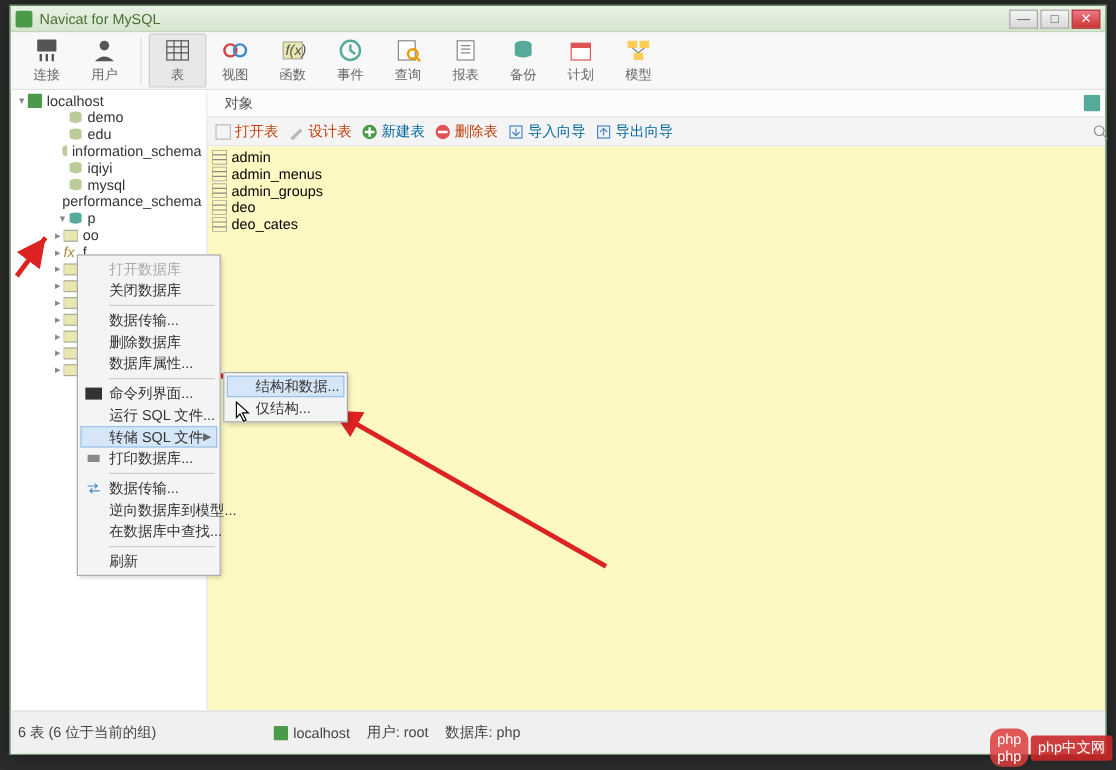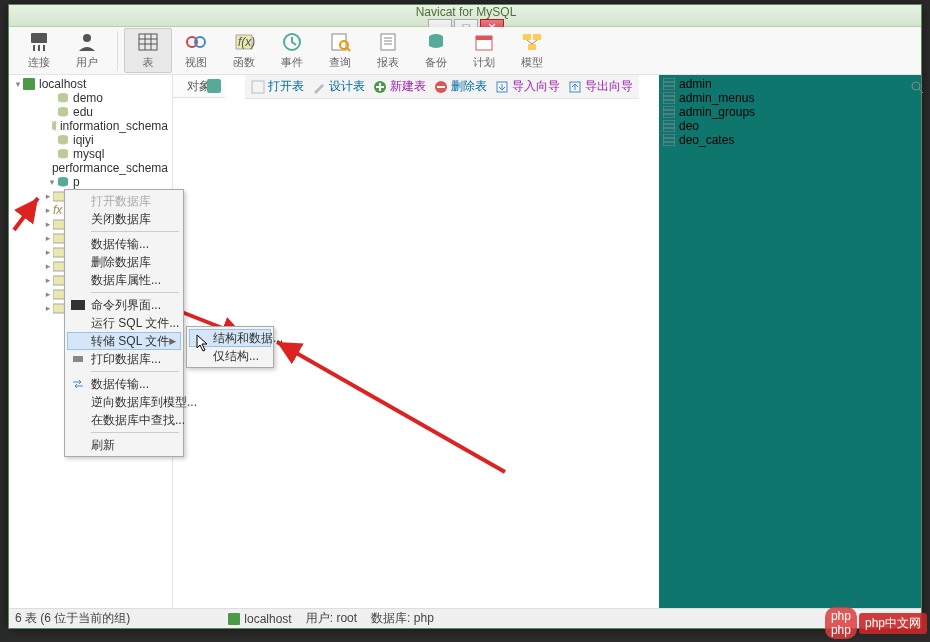--- a/index.html
+++ b/index.html
@@ -1,18 +1,18 @@
 <!DOCTYPE html>
 <html><head>
 <meta charset="utf-8">
 <style>
 * { margin: 0; padding: 0; box-sizing: border-box; font-family: "Microsoft YaHei", "Segoe UI", Tahoma, sans-serif; font-size: 12px; }
 body { width: 930px; height: 642px; background: #2b2b2b; overflow: hidden; position: relative; }
 .window { width: 914px; height: 625px; margin: 4px auto; background: #fff; border: 1px solid #5a8a5a; display: flex; flex-direction: column; box-shadow: 0 0 10px rgba(0,0,0,0.5); }
-.titlebar { height: 22px; background: linear-gradient(#e9f2e5, #d4e4cc); display: flex; align-items: center; padding: 0 4px; border-bottom: 1px solid #b5cfa8; flex-direction: column; }
+.titlebar { height: 22px; background: linear-gradient(#e9f2e5, #d4e4cc); display: flex; align-items: center; padding: 0 4px; border-bottom: 1px solid #b5cfa8; }
 .title-text { flex: 1; color: #4a7038; font-size: 12px; padding-left: 2px; }
 .win-icon { width: 14px; height: 14px; background: #4a9a4a; border-radius: 2px; margin-right: 4px; }
 .win-btns { display: flex; }
 .win-btn { width: 24px; height: 16px; margin-left: 2px; display: flex; align-items: center; justify-content: center; font-size: 11px; background: linear-gradient(#f5f5f5,#d8d8d8); border: 1px solid #aaa; color: #555; }
 .win-btn.close { background: linear-gradient(#e78,#c33); color: #fff; border-color: #a22; }
 .menubar { height: 20px; background: #f4f4f4; display: flex; align-items: center; padding: 0 4px; border-bottom: 1px solid #e0e0e0; }
 .menubar span { padding: 0 10px; color: #333; }
 .login { margin-left: auto; padding-right: 6px; color: #333; }
 .toolbar { height: 48px; background: #f8f8f8; display: flex; align-items: center; padding: 2px 6px; border-bottom: 1px solid #e3e3e3; }
 .tb-item { width: 48px; display: flex; flex-direction: column; align-items: center; gap: 2px; color: #555; cursor: pointer; }
@@ -21,31 +21,31 @@
 .tb-label { font-size: 11px; color: #666; }
 .sep { width: 1px; height: 40px; background: #ddd; margin: 0 6px; }
 .content { flex: 1; display: flex; overflow: hidden; }
 .sidebar { width: 164px; border-right: 1px solid #e3e3e3; overflow: hidden; background: #fff; position: relative; }
 .tree { padding: 2px 0; font-size: 12px; color: #333; }
 .tree-node { display: flex; align-items: center; height: 14px; padding: 0 4px; white-space: nowrap; }
 .indent1 { padding-left: 6px; margin-left: 32px; }
 .indent2 { padding-left: 34px; }
 .expander { width: 10px; display: inline-flex; justify-content: center; color: #888; font-size: 9px; }
 .db-icon { width: 12px; height: 12px; margin-right: 4px; }
-.main { flex: 1; display: flex; flex-direction: row; gap: 20px; }
+.main { flex: 1; display: flex; flex-direction: column; }
 .tabrow { height: 23px; background: #fcfcfc; border-bottom: 1px solid #e3e3e3; display: flex; align-items: center; padding: 0 4px; }
 .tabrow .tab { padding: 3px 10px; color: #555; }
 .subtoolbar { height: 24px; background: #f4f4f4; border-bottom: 1px solid #e3e3e3; display: flex; align-items: center; padding: 0 6px; gap: 8px; }
-.stb-item { display: flex; align-items: center; gap: 3px; color: #0369a1; cursor: pointer; }
-.stb-item.enabled { color: #a21caf; }
+.stb-item { display: flex; align-items: center; gap: 3px; color: #c2410c; cursor: pointer; }
+.stb-item.enabled { color: #0369a1; }
 .stb-ico { width: 14px; height: 14px; }
-.list { flex: 1; background: #0f766e; padding: 2px 0; }
+.list { flex: 1; background: #fef9c3; padding: 2px 0; }
 .list-row { display: flex; align-items: center; height: 14px; padding: 0 4px; }
 .tbl-ico { width: 12px; height: 12px; margin-right: 4px; }
-.statusbar { height: 20px; background: #f0f0f0; border-top: 1px solid #ddd; display: flex; align-items: center; padding: 0 6px; color: #444; gap: 14px; }
+.statusbar { height: 36px; background: #f0f0f0; border-top: 1px solid #ddd; display: flex; align-items: center; padding: 0 6px; color: #444; gap: 14px; }
 .status-left { padding-right: 10px; }
 
 
 .ctx-menu { position: absolute; background: #f4f4f4; border: 1px solid #aaa; box-shadow: 2px 2px 4px rgba(0,0,0,0.2); padding: 2px; z-index: 100; }
 .ctx-item { height: 18px; display: flex; align-items: center; padding: 0 18px 0 24px; color: #333; white-space: nowrap; position: relative; }
 .ctx-item.disabled { color: #aaa; }
 .ctx-item.highlight { background: #d4e6f7; border: 1px solid #99c2e8; padding: 0 17px 0 23px; }
 .ctx-sep { height: 1px; background: #ccc; margin: 3px 2px 3px 24px; }
 .ctx-icon { position: absolute; left: 4px; width: 14px; height: 14px; }
 .sub-arrow { margin-left: auto; font-size: 9px; color: #666; }
@@ -409,21 +409,21 @@
         <svg width="12" height="12">
           <rect width="12" height="12" fill="#4a9a4a" rx="1"></rect>
         </svg>
         <span>localhost</span>
       </span>
     <span><span>用户:</span> <span>root</span></span>
     <span><span>数据库:</span> <span>php</span></span>
   </div>
 </div>
 
-<div class="ctx-menu" style="left:64px; top:189px; width:120px;">
+<div class="ctx-menu" style="left:64px; top:212px; width:120px;">
   <div class="ctx-item disabled">打开数据库</div>
   <div class="ctx-item">关闭数据库</div>
   <div class="ctx-sep"></div>
   <div class="ctx-item">数据传输...</div>
   <div class="ctx-item">删除数据库</div>
   <div class="ctx-item">数据库属性...</div>
   <div class="ctx-sep"></div>
   <div class="ctx-item">
       <svg class="ctx-icon">
         <rect width="14" height="10" y="2" fill="#333"></rect>
@@ -447,21 +447,21 @@
         <path d="M2 5 L10 5 M8 3 L10 5 L8 7 M12 9 L4 9 M6 7 L4 9 L6 11" stroke="#48c" fill="none"></path>
       </svg>
       <span>数据传输...</span>
     </div>
   <div class="ctx-item">逆向数据库到模型...</div>
   <div class="ctx-item">在数据库中查找...</div>
   <div class="ctx-sep"></div>
   <div class="ctx-item">刷新</div>
 </div>
 
-<div class="ctx-menu" style="left:186px; top:326px; width:88px;">
+<div class="ctx-menu" style="left:186px; top:310px; width:104px;">
   <div class="ctx-item highlight">结构和数据...</div>
   <div class="ctx-item">仅结构...</div>
 </div>
 
 <svg class="arrow" style="left:8px; top:170px;" width="50" height="70">
   <defs>
       <marker id="ah1" markerWidth="8" markerHeight="8" refX="6" refY="3" orient="auto">
         <path d="M0,0 L6,3 L0,6 Z" fill="#d22"></path>
       </marker>
     </defs>

